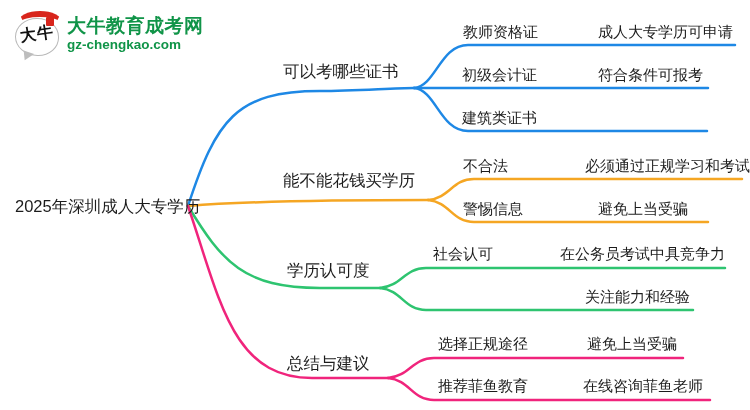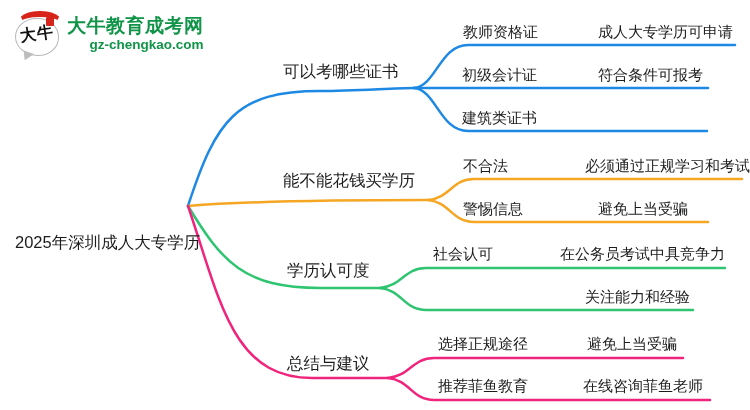--- a/index.html
+++ b/index.html
@@ -24,26 +24,26 @@
     border-top:6px solid #d8251c;border-left:3px solid transparent;
     border-right:3px solid transparent;border-radius:50%;
   }
   .bubble-text{
     position:absolute;left:8px;top:16px;font-size:16px;font-weight:bold;
     color:#111;transform:rotate(-8deg);letter-spacing:1px;
   }
   .seal{position:absolute;right:8px;top:9px;width:8px;height:9px;background:#d8251c;border-radius:1px;}
   .logo-text{margin-left:5px;line-height:1.05;}
   .site-name{font-size:19px;font-weight:bold;letter-spacing:0.5px;}
-  .site-url{font-size:13.5px;font-weight:bold;margin-top:2px;text-align:right;}
+  .site-url{font-size:13.5px;font-weight:bold;margin-top:2px;}
   
   .map-svg{position:absolute;left:0;top:0;}
   .map-svg path{fill:none;stroke-width:2.5;stroke-linecap:round;}
   .node{position:absolute;white-space:nowrap;color:#1c1c1c;}
-  .root-node{left:15px;top:196px;font-size:16.5px;margin-top:36px;}
+  .root-node{left:15px;top:196px;font-size:16.5px;}
   .lvl1{font-size:16.5px;}
   .lvl2{font-size:15px;}
 </style>
 </head>
 <body>
 
 <div class="stage">
 
   <div class="logo">
     <div class="logo-icon">

